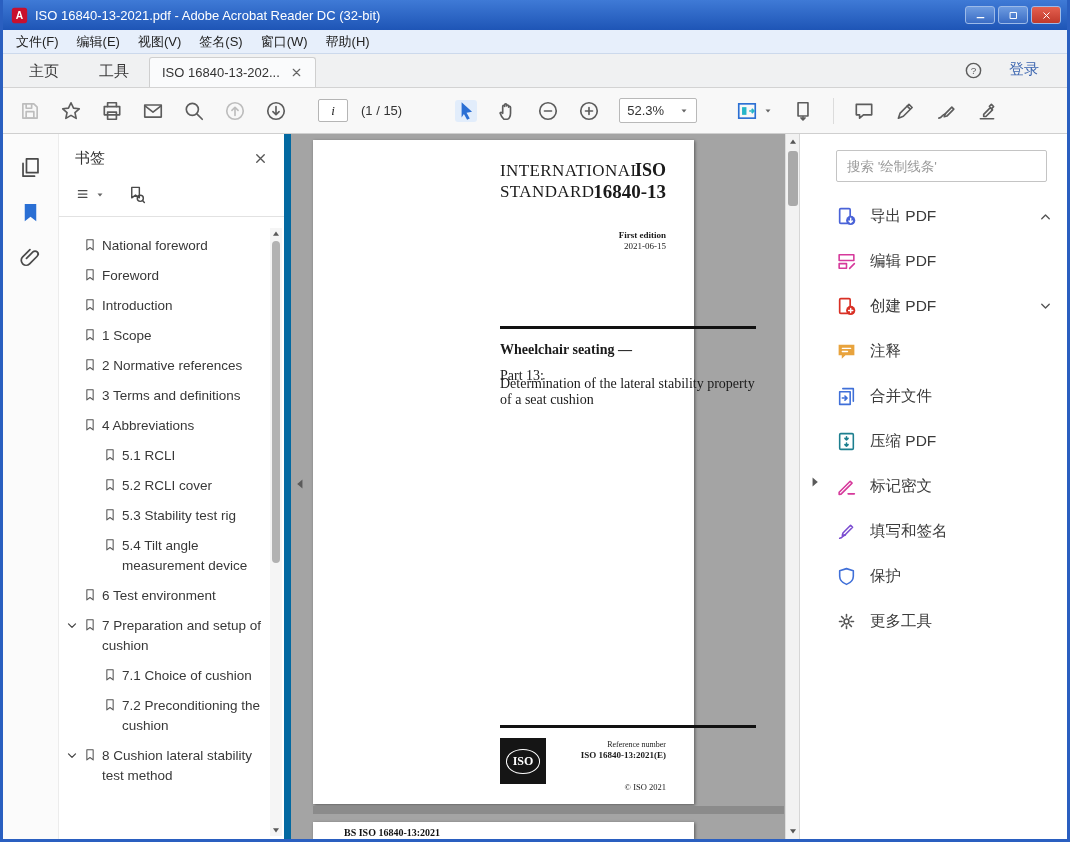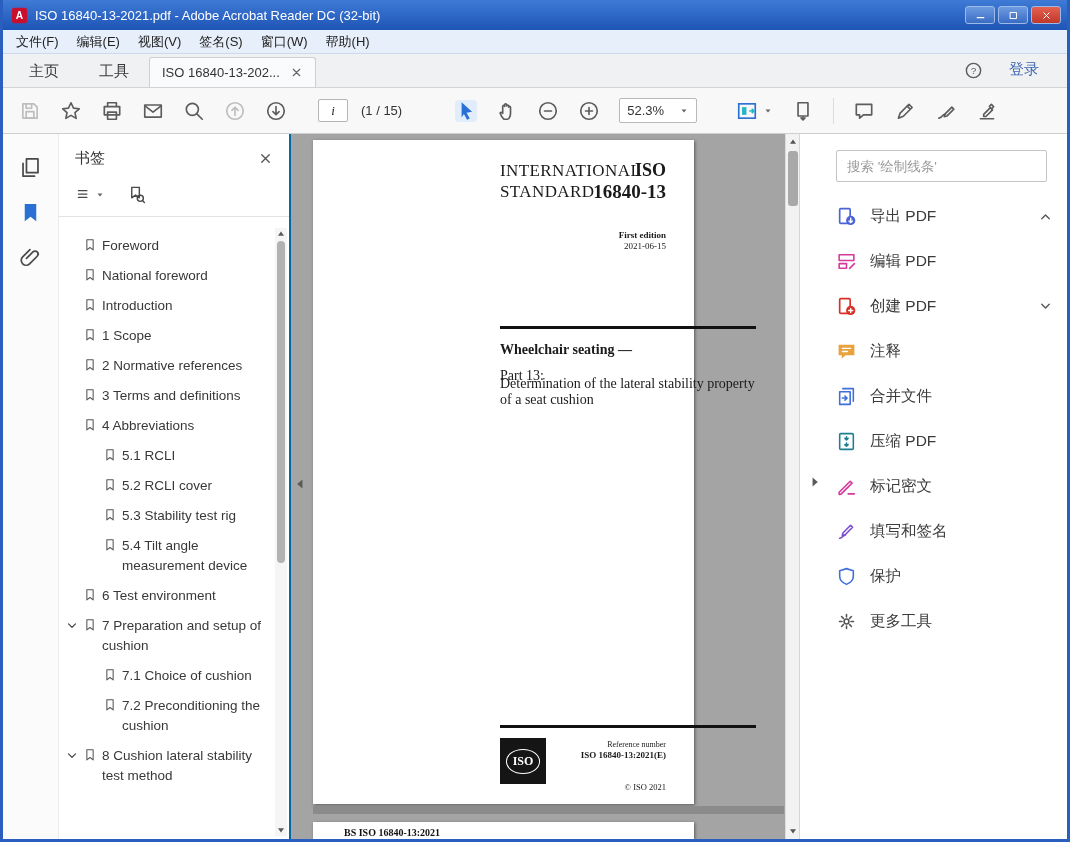--- a/index.html
+++ b/index.html
@@ -56,21 +56,21 @@
 
   
   .content { flex:1; display:flex; min-height:0; }
 
   
   .rail { width:56px; flex:none; background:#fbfbfb; border-right:1px solid #ececec;
           display:flex; flex-direction:column; align-items:center; padding-top:22px; gap:22px; }
   .rail .ricon { width:23px; height:23px; color:#4a4a4a; cursor:pointer; }
 
   
-  .bm-panel { width:232px; flex:none; background:#fff; border-right:2px solid #0369a1;
+  .bm-panel { width:232px; flex:none; background:#fff; border-right:7px solid #0369a1;
               position:relative; overflow:hidden; }
   .bm-header { display:flex; align-items:center; padding:15px 16px 9px 16px; }
   .bm-title { flex:1; font-size:15px; color:#333; }
   .bm-close { width:15px; height:15px; color:#555; cursor:pointer; }
   .bm-subbar { display:flex; align-items:center; gap:22px; padding:8px 16px 12px 16px;
                border-bottom:1px solid #e2e2e2; }
   .bm-opt { display:flex; align-items:center; gap:3px; cursor:pointer; }
   .bm-opt .oicon { width:17px; height:17px; color:#4a4a4a; }
   .bm-find { width:19px; height:19px; color:#4a4a4a; cursor:pointer; }
   .bm-list { padding:14px 16px 0 6px; font-size:13.5px; color:#383838; }
@@ -388,35 +388,35 @@
             <span class="bm-chevron">
               <svg viewBox="0 0 20 20" fill="none" stroke="currentColor" stroke-width="1.5" stroke-linecap="round" stroke-linejoin="round">
                 <path d="M5 7l5 5 5-5" stroke-width="1.8"></path>
               </svg>
             </span>
             <span class="bm-ribbon">
               <svg viewBox="0 0 20 20" fill="none" stroke="currentColor" stroke-width="1.5" stroke-linecap="round" stroke-linejoin="round">
                 <path d="M5.5 2.5h9v14.5L10 13.6l-4.5 3.4z"></path>
               </svg>
             </span>
+            <span class="bm-label">National foreword</span>
+          </div>
+
+          <div class="bm-row">
+            <span class="bm-chevron">
+              <svg viewBox="0 0 20 20" fill="none" stroke="currentColor" stroke-width="1.5" stroke-linecap="round" stroke-linejoin="round">
+                <path d="M5 7l5 5 5-5" stroke-width="1.8"></path>
+              </svg>
+            </span>
+            <span class="bm-ribbon">
+              <svg viewBox="0 0 20 20" fill="none" stroke="currentColor" stroke-width="1.5" stroke-linecap="round" stroke-linejoin="round">
+                <path d="M5.5 2.5h9v14.5L10 13.6l-4.5 3.4z"></path>
+              </svg>
+            </span>
             <span class="bm-label">Foreword</span>
-          </div>
-
-          <div class="bm-row">
-            <span class="bm-chevron">
-              <svg viewBox="0 0 20 20" fill="none" stroke="currentColor" stroke-width="1.5" stroke-linecap="round" stroke-linejoin="round">
-                <path d="M5 7l5 5 5-5" stroke-width="1.8"></path>
-              </svg>
-            </span>
-            <span class="bm-ribbon">
-              <svg viewBox="0 0 20 20" fill="none" stroke="currentColor" stroke-width="1.5" stroke-linecap="round" stroke-linejoin="round">
-                <path d="M5.5 2.5h9v14.5L10 13.6l-4.5 3.4z"></path>
-              </svg>
-            </span>
-            <span class="bm-label">National foreword</span>
           </div>
 
           <div class="bm-row">
             <span class="bm-chevron">
               <svg viewBox="0 0 20 20" fill="none" stroke="currentColor" stroke-width="1.5" stroke-linecap="round" stroke-linejoin="round">
                 <path d="M5 7l5 5 5-5" stroke-width="1.8"></path>
               </svg>
             </span>
             <span class="bm-ribbon">
               <svg viewBox="0 0 20 20" fill="none" stroke="currentColor" stroke-width="1.5" stroke-linecap="round" stroke-linejoin="round">

